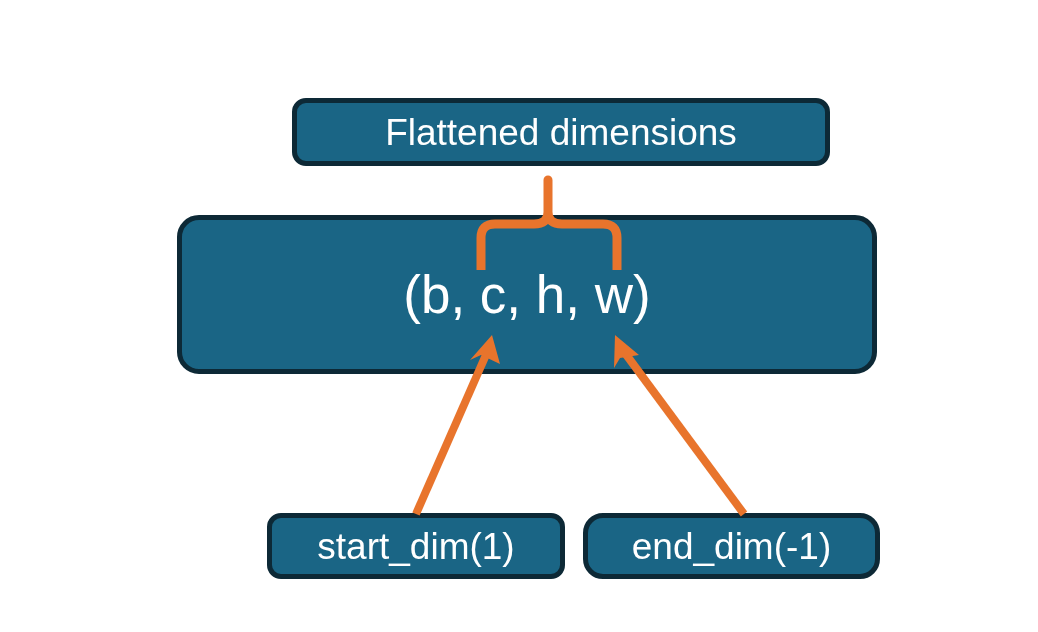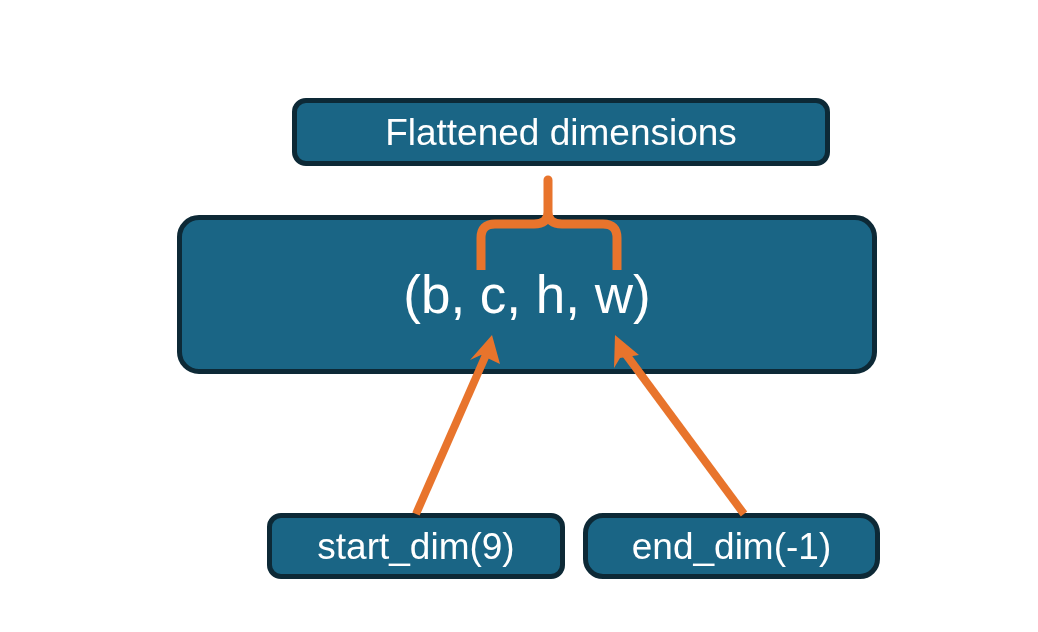--- a/index.html
+++ b/index.html
@@ -85,21 +85,21 @@
 
   <div class="node-box" id="box-dims">
     <span class="box-label dims-label">(b, c, h, w)</span>
   </div>
 
   <div class="node-box" id="box-flattened">
     <span class="box-label">Flattened dimensions</span>
   </div>
 
   <div class="node-box" id="box-start-dim">
-    <span class="box-label">start_dim(9)</span>
+    <span class="box-label">start_dim(1)</span>
   </div>
 
   <div class="node-box" id="box-end-dim">
     <span class="box-label">end_dim(-1)</span>
   </div>
 
   <svg id="annotations" viewBox="0 0 1038 632" width="1038" height="632">
 
     <path d="M 481,270
              L 481,238

